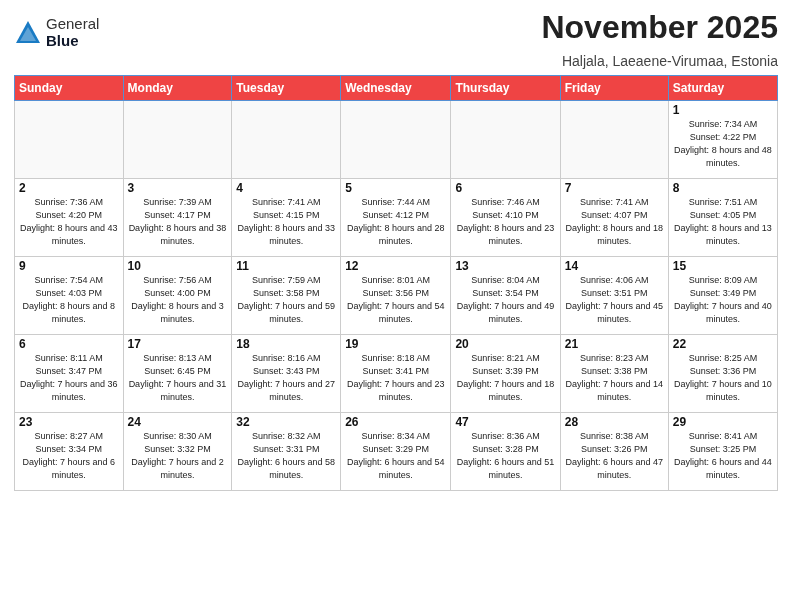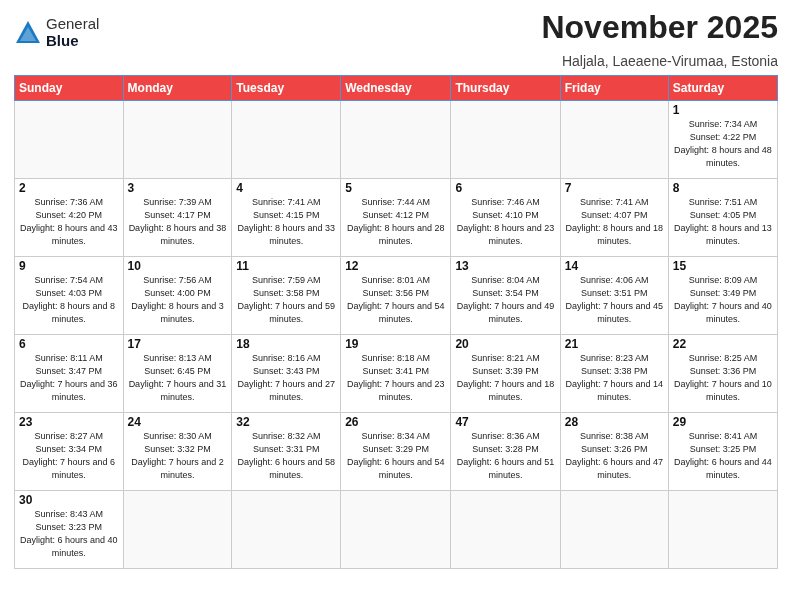--- a/index.html
+++ b/index.html
@@ -343,30 +343,15 @@
 and 47 minutes.</div>
           </td>
           <td>
             <span class="day-number">29</span>
             <div class="day-info">Sunrise: 8:41 AM
 Sunset: 3:25 PM
 Daylight: 6 hours
 and 44 minutes.</div>
           </td>
         </tr>
-        <tr>
-          <td>
-            <span class="day-number">30</span>
-            <div class="day-info">Sunrise: 8:43 AM
-Sunset: 3:23 PM
-Daylight: 6 hours
-and 40 minutes.</div>
-          </td>
-          <td class="empty"></td>
-          <td class="empty"></td>
-          <td class="empty"></td>
-          <td class="empty"></td>
-          <td class="empty"></td>
-          <td class="empty"></td>
-        </tr>
       </tbody>
   </table>
 </div>
 
 </body></html>

